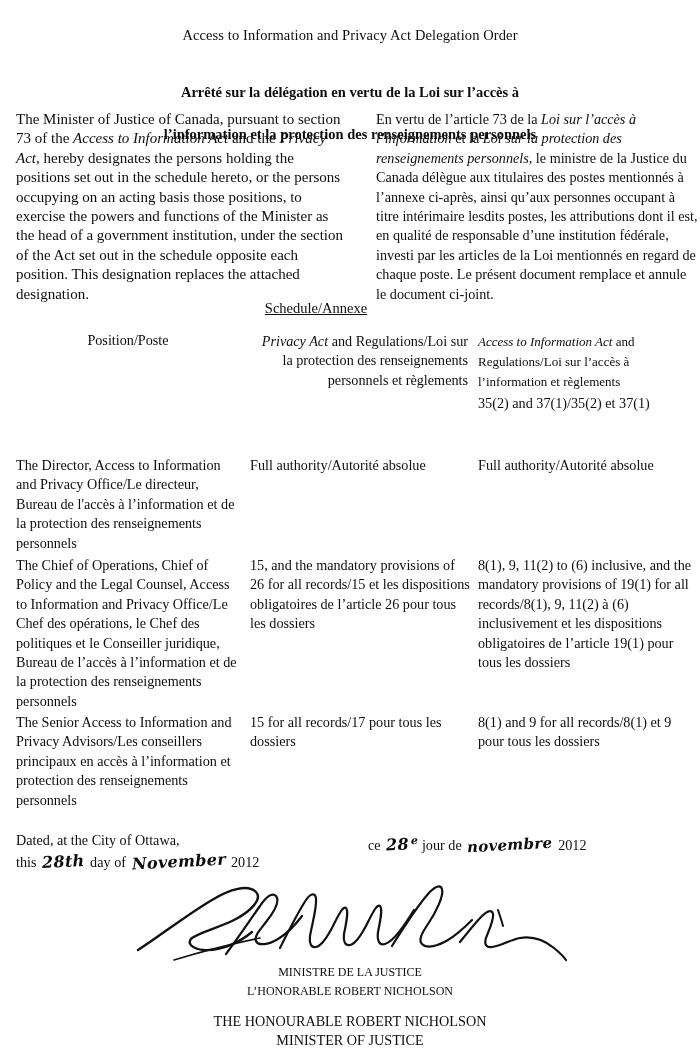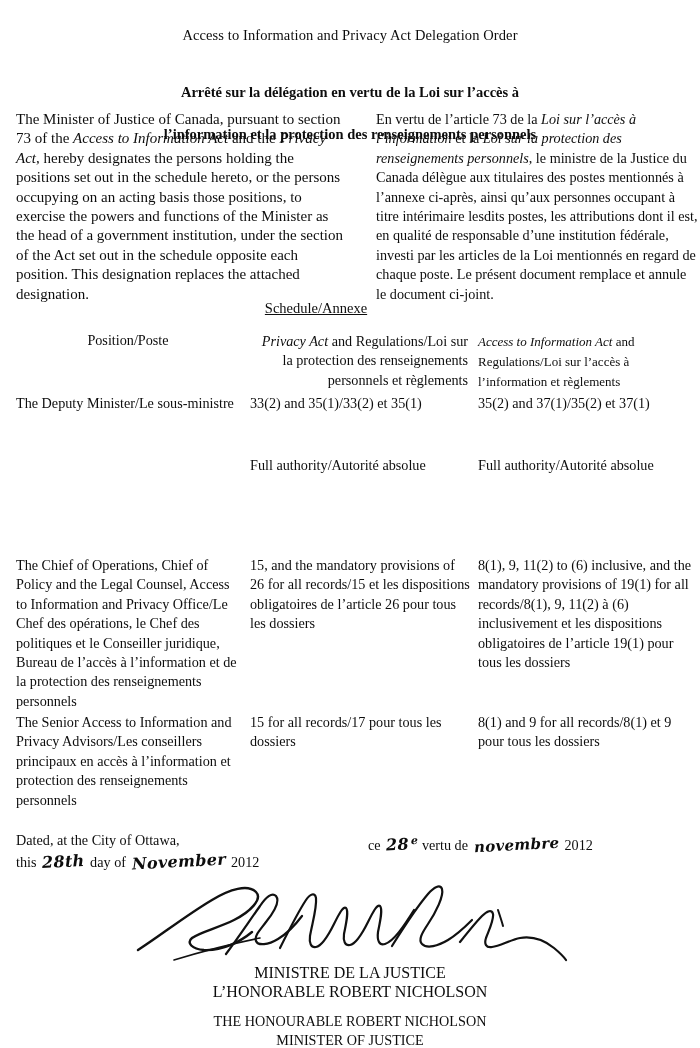--- a/index.html
+++ b/index.html
@@ -182,21 +182,21 @@
   }
   .signature svg { display: block; }
 
   
   .sig-title-fr {
     position: absolute;
     top: 963px;
     left: 0;
     width: 700px;
     text-align: center;
-    font-size: 16px;
+    font-size: 12px;
     line-height: 19px;
   }
   .sig-title-fr span { display: block; }
   .sig-title-en {
     position: absolute;
     top: 1012px;
     left: 0;
     width: 700px;
     text-align: center;
     font-size: 14.2px;
@@ -223,26 +223,25 @@
 
   <div class="tbl">
 
     <div class="thead">
       <div class="th-pos">Position/Poste</div>
       <div class="th-priv"><i>Privacy Act</i><span> and Regulations/Loi sur la protection des renseignements personnels et règlements</span></div>
       <div class="th-atia"><i>Access to Information Act</i><span> and Regulations/Loi sur l’accès à l’information et règlements</span></div>
     </div>
 
     <div class="trow row1">
-      <div class="cell c1">The Deputy Minister/Le sous-ministre</div>
-      <div class="cell c2">33(2) and 35(1)/33(2) et 35(1)</div>
       <div class="cell c3">35(2) and 37(1)/35(2) et 37(1)</div>
     </div>
 
     <div class="trow row2">
+      <div class="cell c1">The Director, Access to Information and Privacy Office/Le directeur, Bureau de l'accès à l’information et de la protection des renseignements personnels</div>
       <div class="cell c2">Full authority/Autorité absolue</div>
       <div class="cell c3">Full authority/Autorité absolue</div>
     </div>
 
     <div class="trow row3">
       <div class="cell c1">The Chief of Operations, Chief of Policy and the Legal Counsel, Access to Information and Privacy Office/Le Chef des opérations, le Chef des politiques et le Conseiller juridique, Bureau de l’accès à l’information et de la protection des renseignements personnels</div>
       <div class="cell c2">15, and the mandatory provisions of 26 for all records/15 et les dispositions obligatoires de l’article 26 pour tous les dossiers</div>
       <div class="cell c3">8(1), 9, 11(2) to (6) inclusive, and the mandatory provisions of 19(1) for all records/8(1), 9, 11(2) à (6) inclusivement et les dispositions obligatoires de l’article 19(1) pour tous les dossiers</div>
     </div>
 
@@ -253,21 +252,21 @@
     </div>
 
   </div>
 
   <div class="date-en">
     <div>Dated, at the City of Ottawa,</div>
     <div><span>this</span> <span class="hand">28th</span> <span>day of</span> <span class="hand">November</span> <span>2012</span></div>
   </div>
 
   <div class="date-fr">
-    <div><span>ce</span> <span class="hand">28</span><span class="hand sup">e</span>  <span>vertu de</span> <span class="hand sm">novembre</span> <span>2012</span></div>
+    <div><span>ce</span> <span class="hand">28</span><span class="hand sup">e</span>  <span>jour de</span> <span class="hand sm">novembre</span> <span>2012</span></div>
   </div>
 
   <div class="signature">
     <svg width="440" height="86" viewBox="0 0 440 86" xmlns="http://www.w3.org/2000/svg">
       <g fill="none" stroke="#111111" stroke-linecap="round" stroke-linejoin="round">
         <path d="M8 74 C 30 60, 55 40, 82 24 C 100 13, 118 8, 126 16 C 133 23, 120 36, 104 44 C 88 52, 70 56, 62 62 C 56 67, 62 73, 74 74 C 92 75, 110 66, 122 56" stroke-width="2.4"></path>
         <path d="M96 78 C 108 62, 120 44, 130 30 C 136 21, 142 16, 146 20 C 150 25, 144 36, 136 46 C 130 54, 124 60, 126 65 C 128 70, 138 69, 148 63 C 158 57, 166 48, 172 40" stroke-width="2.2"></path>
         <path d="M150 72 C 158 56, 168 36, 176 24 C 180 18, 185 16, 186 22 C 187 32, 182 48, 180 60 C 179 67, 181 72, 186 71 C 192 70, 198 60, 204 48 C 209 38, 213 30, 216 32 C 219 35, 216 48, 214 58 C 213 65, 215 70, 220 69 C 226 68, 232 58, 238 46 C 243 36, 247 28, 250 30 C 253 33, 250 46, 248 56 C 247 64, 249 70, 255 68 C 264 65, 274 50, 284 34" stroke-width="2.2"></path>
         <path d="M262 70 C 272 54, 286 32, 298 18 C 304 11, 310 8, 312 13 C 314 20, 306 36, 298 48 C 292 57, 288 64, 292 68 C 297 73, 308 70, 318 64 C 328 58, 336 50, 342 44" stroke-width="2.2"></path>
         <path d="M330 66 C 338 56, 346 46, 352 40 C 357 35, 362 33, 363 38 C 364 44, 359 54, 356 62 C 354 68, 356 72, 362 71 C 370 70, 380 64, 390 62 C 402 60, 414 64, 424 72 C 430 77, 434 81, 436 84" stroke-width="2.2"></path>

